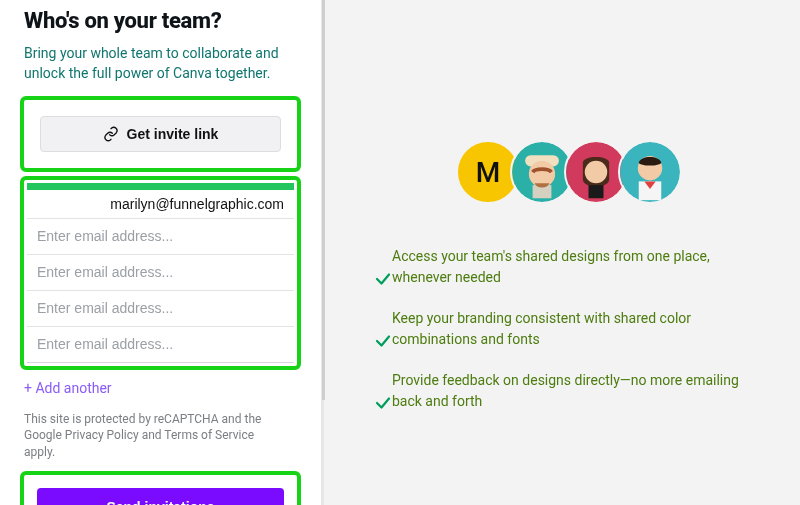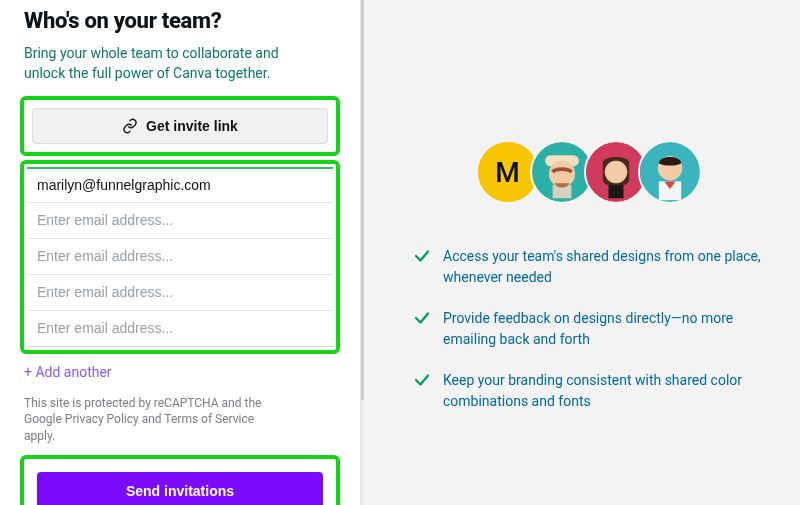--- a/index.html
+++ b/index.html
@@ -10,21 +10,21 @@
     height: 505px;
     overflow: hidden;
     color: #0f1419;
   }
   .layout {
     display: flex;
     width: 800px;
     height: 505px;
   }
   .left {
-    width: 360px;
+    width: 321px;
     padding: 8px 24px 16px 24px;
     background: #fff;
     position: relative;
   }
   .right {
     flex: 1;
     background: #f3f3f3;
     border-left: 3px solid #e6e6e6;
     padding: 140px 36px 0 50px;
     position: relative;
@@ -40,21 +40,21 @@
     line-height: 1.45;
     color: #0f766e;
     margin-bottom: 16px;
     max-width: 270px;
   }
   .hl {
     outline: 4px solid #17d317;
     border-radius: 2px;
   }
   .invite-link-wrap {
-    padding: 8px;
+    padding: 16px;
     margin-bottom: 12px;
     margin-top: 7px;
   }
   .invite-link-btn {
     width: 100%;
     height: 36px;
     background: #f1f1f3;
     border: 1px solid #dcdde0;
     border-radius: 4px;
     display: flex;
@@ -76,22 +76,23 @@
     padding: 0 10px;
     font-size: 14px;
     border: none;
     border-bottom: 1px solid #e2e3e5;
     background: #fff;
     outline: none;
     color: #1d4ed8;
   }
   .email-stack .field::placeholder { color: #9aa0a6; }
   .email-stack .field.first {
-    border-top: 2px solid #22c55e;
+    border-top: 7px solid #22c55e;
     color: #111;
+    text-align: right;
   }
   .email-stack .field.last { border-bottom: 1px solid #d5d7da; }
   .add-another {
     margin-top: 14px;
     font-size: 14px;
     color: #8b5cf6;
     cursor: pointer;
     display: inline-block;
   }
   .legal {
@@ -138,26 +139,26 @@
     background: #f7c600;
     border: 2px solid #1a7d1a;
     color: #111;
     font-size: 28px;
     font-weight: 500;
   }
   .av-face svg { width: 100%; height: 100%; display:block; }
   .bullets { list-style: none; }
   .bullets li {
     display: flex;
-    gap: 12px;
     font-size: 14px;
     line-height: 1.5;
-    color: #0369a1;
+    color: #4d7c0f;
     margin-bottom: 20px;
     max-width: 370px;
+    align-items: flex-end;
   }
   .check {
     flex: 0 0 18px;
     height: 18px;
     margin-top: 1px;
     color: #009e5c;
   }
   .check svg { display:block; }
   .scrollhint {
     position: absolute;
@@ -248,26 +249,26 @@
             </svg>
           </span>
         <span>Access your team's shared designs from one place, whenever needed</span>
       </li>
       <li>
         <span class="check">
             <svg width="18" height="18" viewBox="0 0 24 24" fill="none" stroke="currentColor" stroke-width="3" stroke-linecap="round" stroke-linejoin="round">
               <polyline points="4 12 10 18 20 6"></polyline>
             </svg>
           </span>
-        <span>Provide feedback on designs directly—no more emailing back and forth</span>
+        <span>Keep your branding consistent with shared color combinations and fonts</span>
       </li>
       <li>
         <span class="check">
             <svg width="18" height="18" viewBox="0 0 24 24" fill="none" stroke="currentColor" stroke-width="3" stroke-linecap="round" stroke-linejoin="round">
               <polyline points="4 12 10 18 20 6"></polyline>
             </svg>
           </span>
-        <span>Keep your branding consistent with shared color combinations and fonts</span>
+        <span>Provide feedback on designs directly—no more emailing back and forth</span>
       </li>
     </ul>
   </div>
 
 </div>
 
 </body></html>

